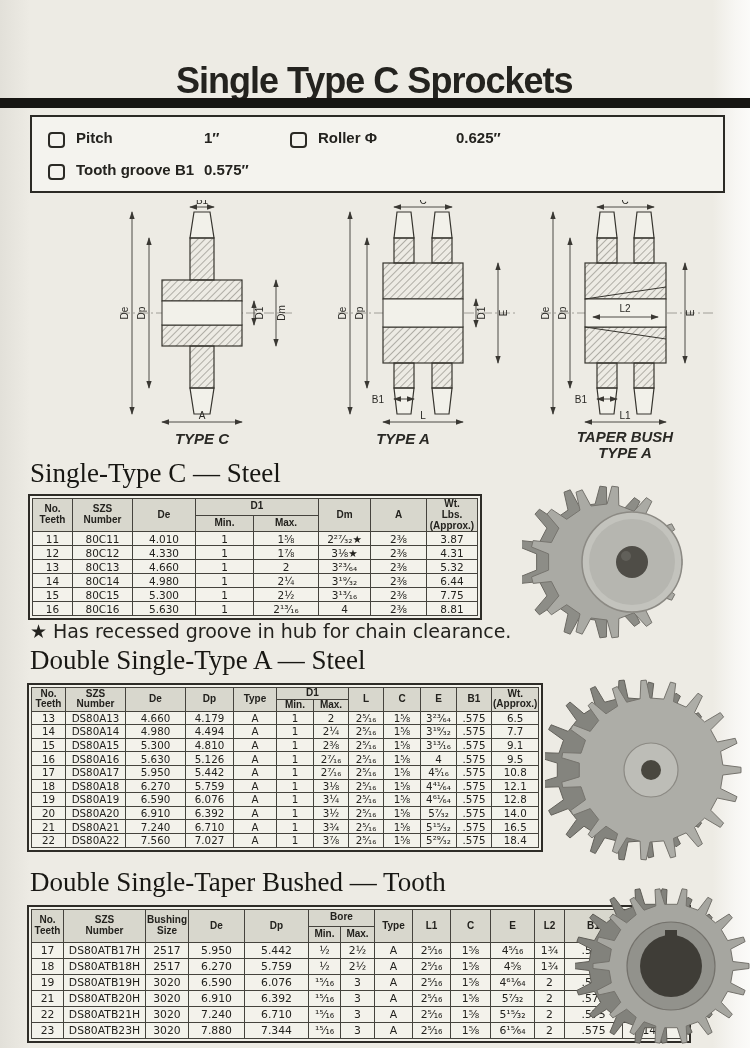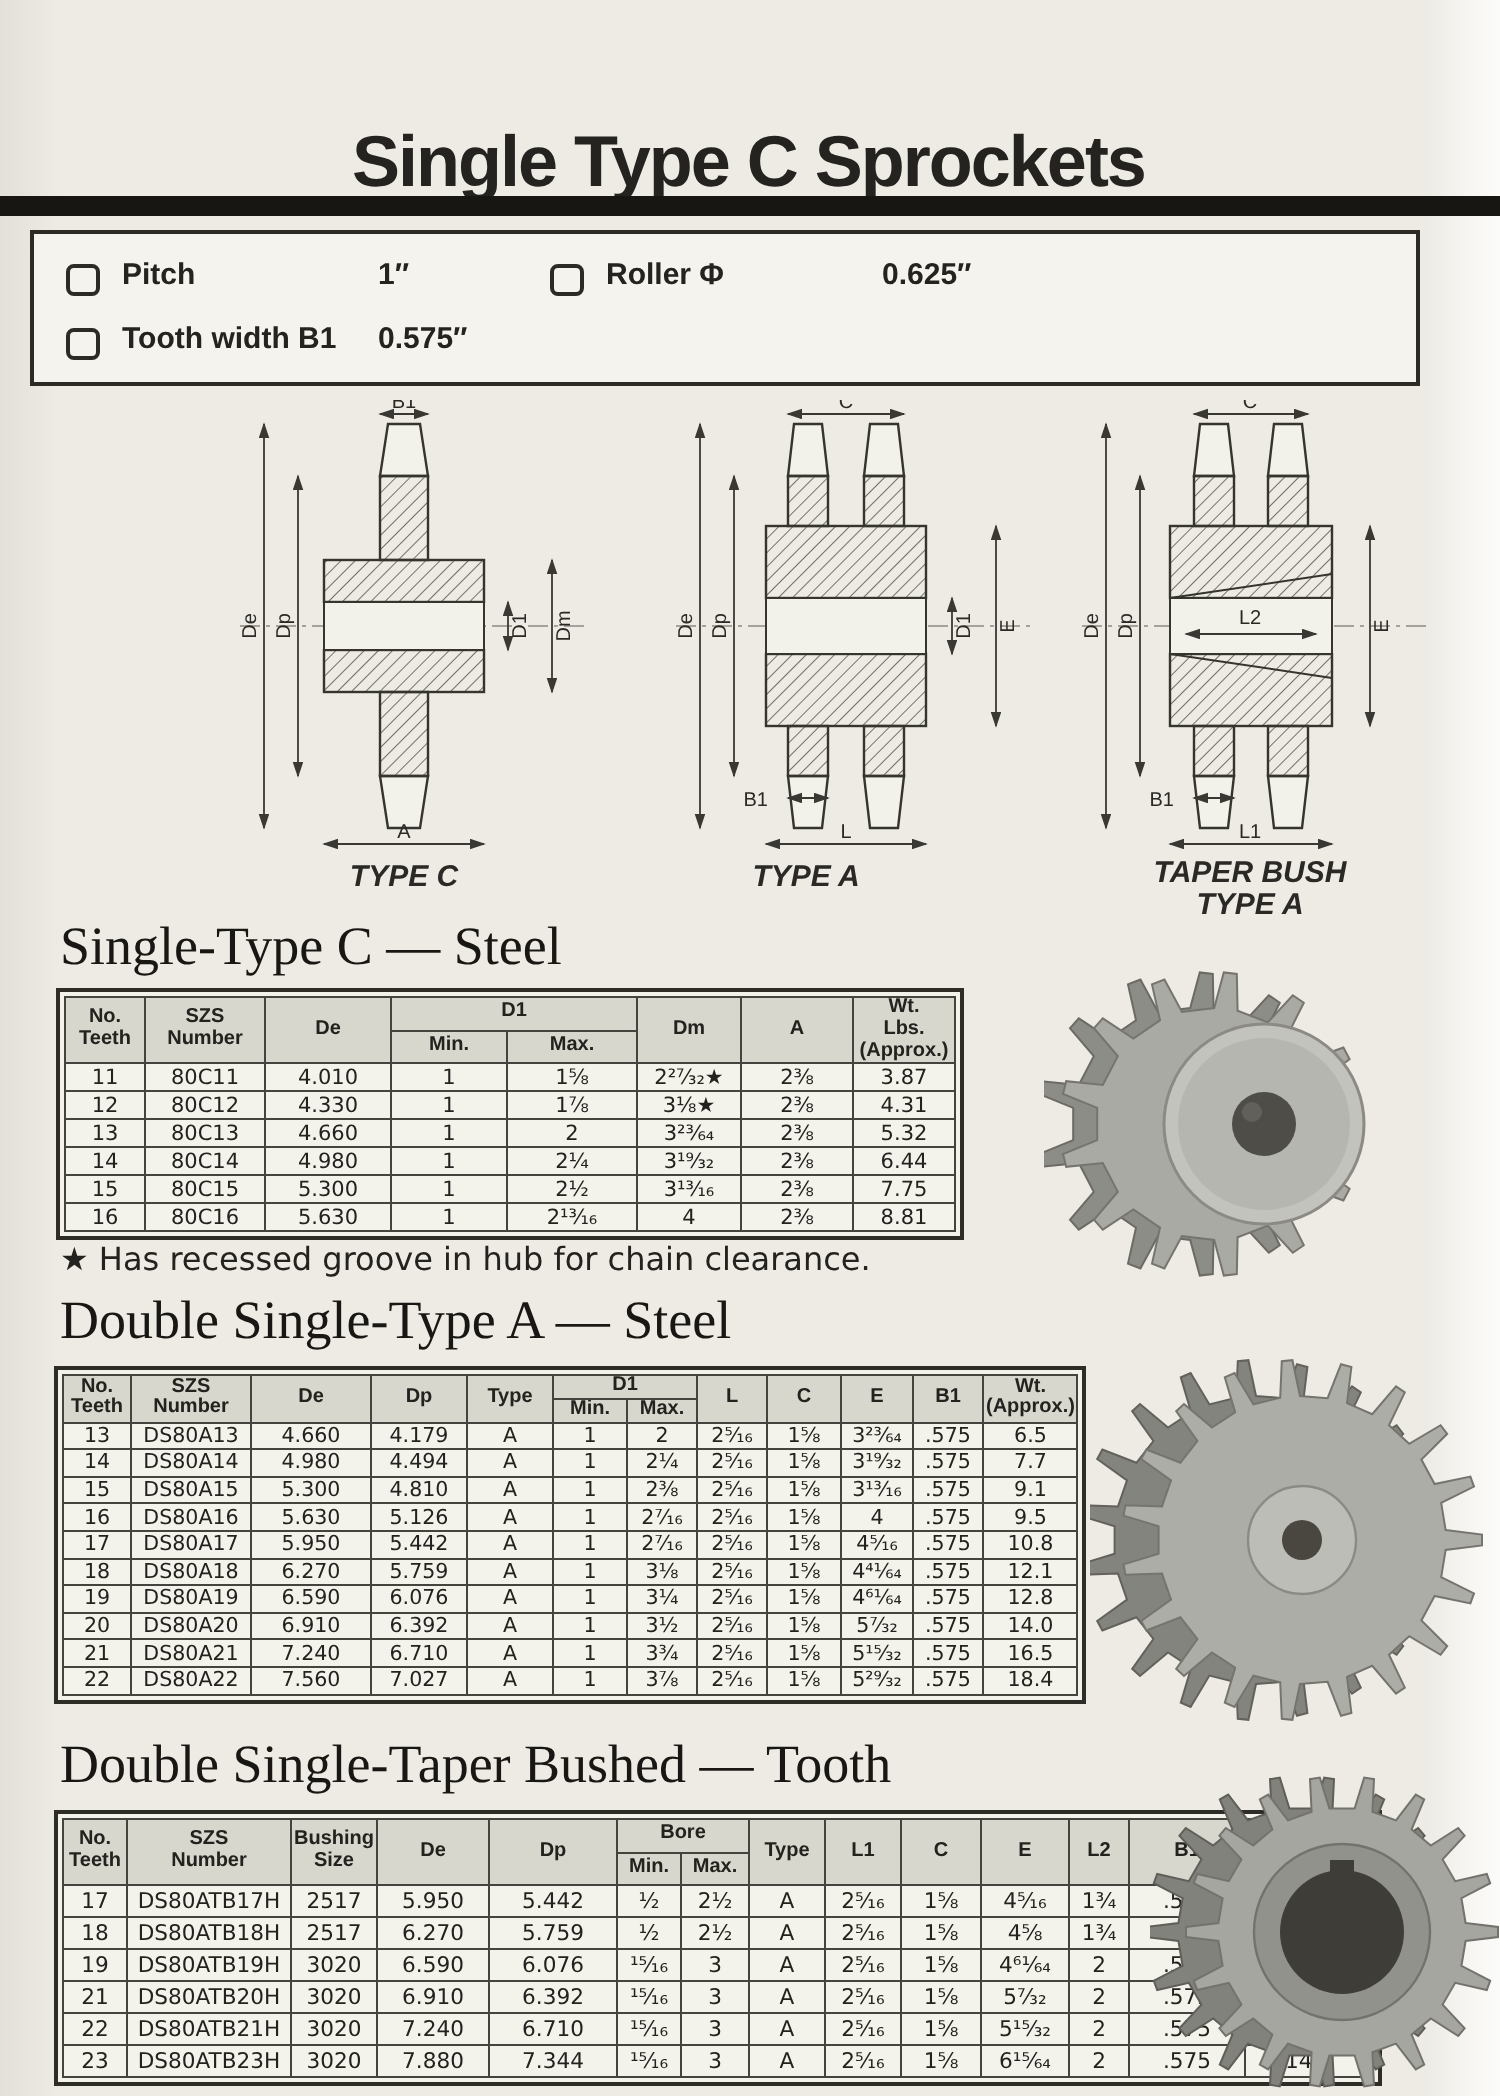--- a/index.html
+++ b/index.html
@@ -6,57 +6,57 @@
   #page{position:relative;width:750px;height:1048px;overflow:hidden;color:#211f1c;
         font-family:"Liberation Sans",sans-serif;
         background:linear-gradient(90deg,#e2e0d9 0%,#edebe4 4%,#edebe4 95%,#f7f6f3 98%,#fbfbf9 100%);}
   .abs{position:absolute;}
   
   #catalog-no{left:36px;top:24px;font-size:38px;font-weight:bold;letter-spacing:-1.5px;color:#24231f;}
   #title1{left:176px;top:20px;font-size:36px;font-weight:bold;letter-spacing:-1px;color:#24231f;white-space:nowrap;}
   #title2{left:176px;top:60px;font-size:36px;font-weight:bold;letter-spacing:-1px;color:#24231f;white-space:nowrap;}
   #topbar{left:0;top:98px;width:750px;height:10px;background:#171613;}
   
-  #specbox{left:15px;top:115px;width:691px;height:74px;border:2px solid #2b2a25;background:#f4f3ee;text-decoration:underline;}
+  #specbox{left:30px;top:115px;width:691px;height:74px;border:2px solid #2b2a25;background:#f4f3ee;text-decoration:underline;}
   .bullet{position:absolute;width:13px;height:12px;border:2px solid #2b2a25;border-radius:4px;background:transparent;}
   .speclabel{position:absolute;font-size:15px;font-weight:bold;color:#24231f;white-space:nowrap;}
   .specval{position:absolute;font-size:15px;font-weight:bold;color:#24231f;white-space:nowrap;}
   
   .diagcap{position:absolute;font-size:15px;font-weight:bold;font-style:italic;color:#2a2925;white-space:nowrap;text-align:center;}
   svg text{font-family:"Liberation Sans",sans-serif;font-size:10px;fill:#2a2925;}
   
   .sectitle{position:absolute;font-family:"Liberation Serif",serif;font-weight:normal;font-size:27px;color:#181713;letter-spacing:0px;white-space:nowrap;}
   
   .tablewrap{position:absolute;border:2px solid #2e2c27;padding:2px;background:#f2f1ea;}
   table{border-collapse:collapse;table-layout:fixed;}
   th,td{border:1px solid #45433d;text-align:center;vertical-align:middle;padding:0 1px;overflow:hidden;}
   th{background:#d8d7cd;font-weight:bold;font-size:10px;line-height:1.08;white-space:pre-line;color:#23221e;}
   td{background:#f3f2eb;font-size:10.5px;color:#23221e;font-family:"DejaVu Sans","Liberation Sans",sans-serif;white-space:nowrap;}
   #t1 td{height:13px;}
   #t2 td{height:12.6px;font-size:10.3px;}
   #t3 td{height:15px;font-size:10.8px;}
-  .footnote{position:absolute;font-size:16px;color:#23221e;white-space:nowrap;font-family:"DejaVu Sans","Liberation Sans",sans-serif;}
+  .footnote{position:absolute;font-size:19px;color:#23221e;white-space:nowrap;font-family:"DejaVu Sans","Liberation Sans",sans-serif;}
 </style>
 </head>
 <body>
 
 <div id="page">
 
   <div class="abs" id="title2">Single Type  C Sprockets</div>
   <div class="abs" id="topbar"></div>
 
   <div class="abs" id="specbox">
     <span class="bullet" style="left:16px;top:15px;"></span>
     <span class="speclabel" style="left:44px;top:12px;">Pitch</span>
     <span class="specval" style="left:172px;top:12px;">1″</span>
     <span class="bullet" style="left:258px;top:15px;"></span>
     <span class="speclabel" style="left:286px;top:12px;">Roller Φ</span>
     <span class="specval" style="left:424px;top:12px;">0.625″</span>
     <span class="bullet" style="left:16px;top:47px;"></span>
-    <span class="speclabel" style="left:44px;top:44px;">Tooth width B1</span>
+    <span class="speclabel" style="left:44px;top:44px;">Tooth groove B1</span>
     <span class="specval" style="left:172px;top:44px;">0.575″</span>
   </div>
 
   <svg class="abs" style="left:102px;top:200px;" width="205" height="228" viewBox="0 0 205 228">
     <defs>
       <pattern id="hC" patternUnits="userSpaceOnUse" width="5" height="5" patternTransform="rotate(45)">
         <line x1="0" y1="0" x2="0" y2="5" stroke="#727068" stroke-width="1"></line>
       </pattern>
       <marker id="arC" markerWidth="9" markerHeight="8" refX="8" refY="3" orient="auto-start-reverse">
         <path d="M0,0 L9,3 L0,6 Z" fill="#3a3833"></path>

